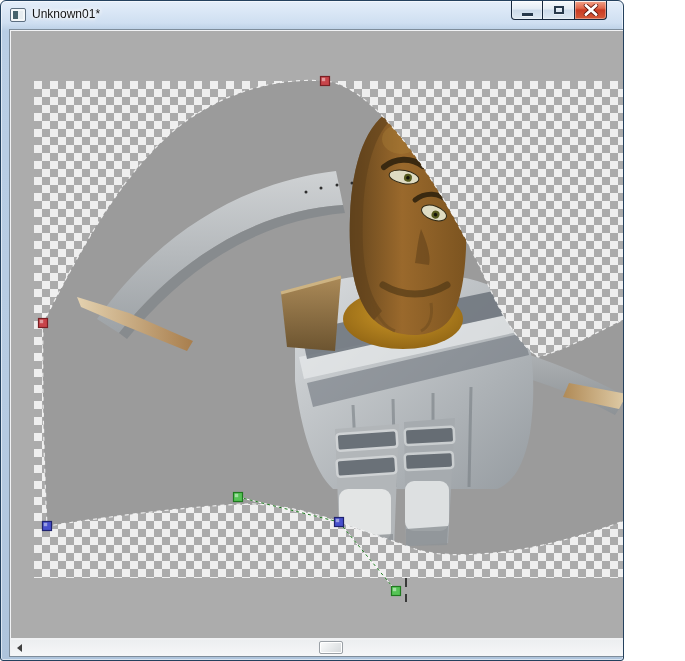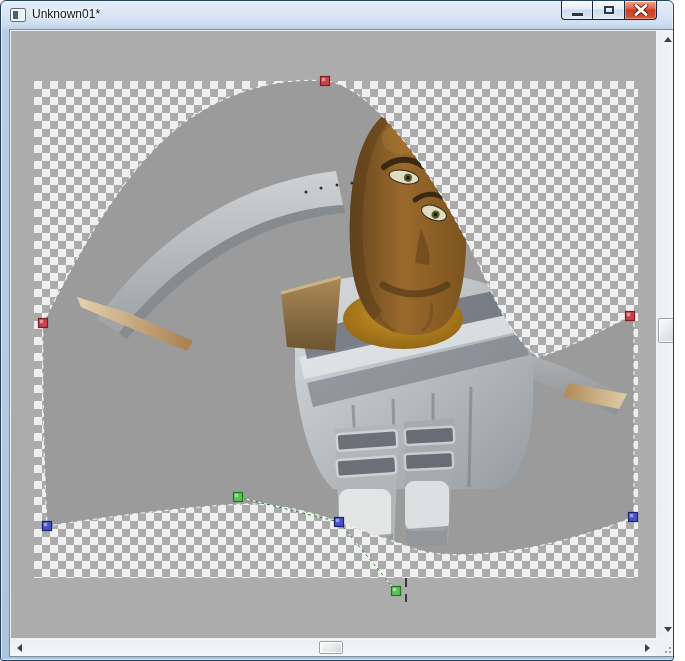--- a/index.html
+++ b/index.html
@@ -1,18 +1,18 @@
 <!DOCTYPE html>
 <html><head>
 <meta charset="utf-8">
 <style>
   html,body{margin:0;padding:0;background:#fff;font-family:"Liberation Sans",sans-serif;}
   *{box-sizing:border-box;}
   .window{
-    position:relative;width:674px;height:661px;
+    position:relative;width:624px;height:661px;
     border:1px solid #24415e;border-radius:6px 6px 3px 3px;overflow:hidden;
     background:linear-gradient(180deg,#e4eefa 0%,#cfdff1 22px,#b9cee5 30px,#b6cbe2 60%,#aec4dc 100%);
     box-shadow:inset 0 0 0 1px rgba(255,255,255,.55);
     padding-left:20px;
   }
   .titlebar{position:absolute;left:0;top:0;width:100%;height:28px;}
   .win-icon{position:absolute;left:9px;top:7px;width:16px;height:14px;border:1px solid #5c6e80;background:#f4f7f9;border-radius:2px;}
   .win-icon .pic{position:absolute;left:2px;top:2px;right:2px;bottom:2px;background:linear-gradient(90deg,#46626c 0 45%,#e7edf1 45%);}
   .win-title{position:absolute;left:31px;top:6px;font-size:12px;color:#141414;
     text-shadow:0 0 4px #fff,0 0 4px #fff,0 0 6px #fff;white-space:nowrap;}

